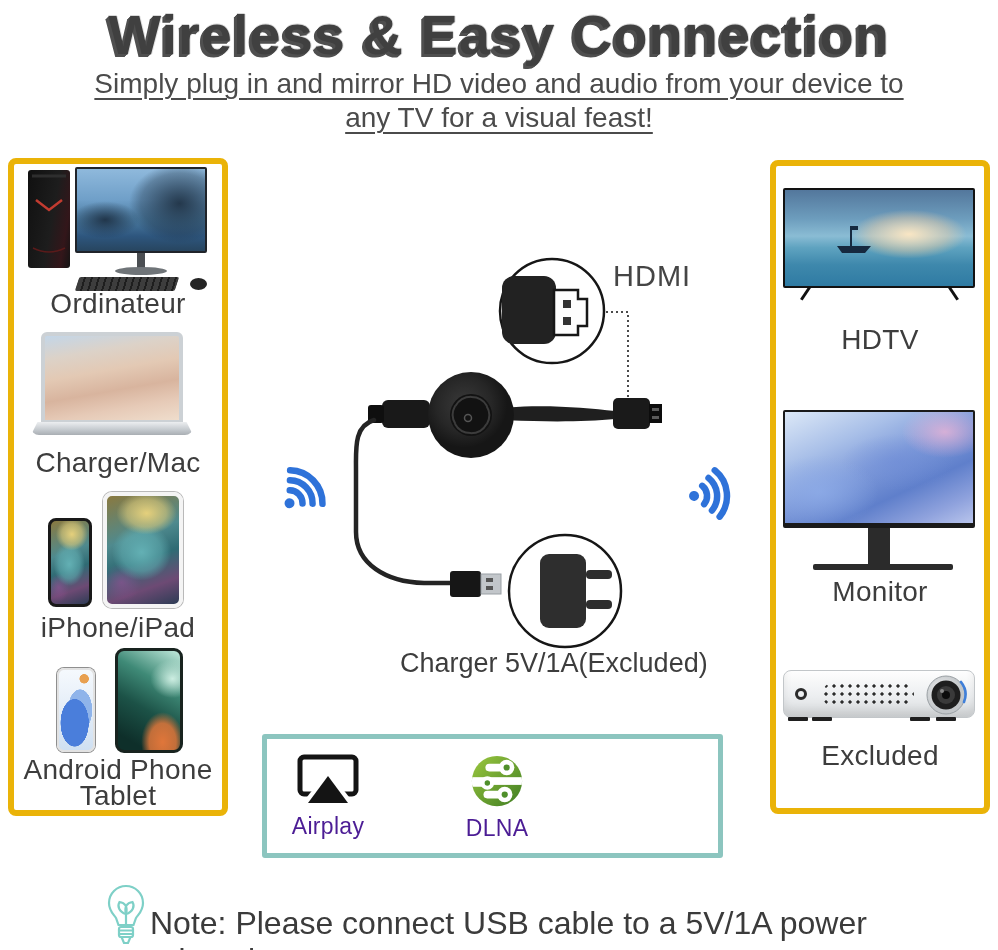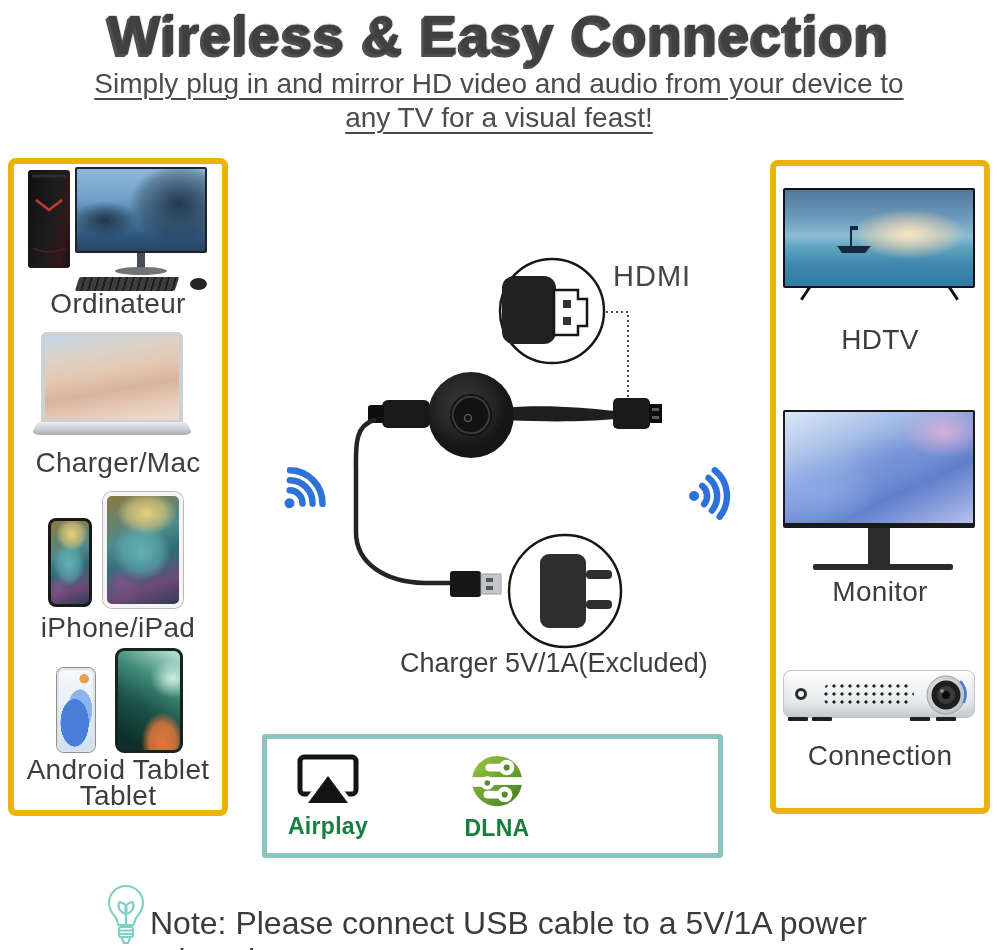--- a/index.html
+++ b/index.html
@@ -105,21 +105,21 @@
   .center-svg { position:absolute; left:330px; top:250px; overflow:visible; }
   .hdmi-label { position:absolute; left:613px; top:260px; font-size:29px; color:#454545; letter-spacing:1px; }
   .charger-label { position:absolute; left:400px; top:648px; width:410px; text-align:left; font-size:27px; color:#3d3d3d; }
   .wifi { position:absolute; overflow:visible; }
   .wifi-left  { left:266px; top:452px; }
   .wifi-right { left:673px; top:450px; }
   
   .proto-box { position:absolute; left:262px; top:734px; width:461px; height:124px;
     border:5px solid #8cc5bf; background:#fff; border-radius:3px; }
   .proto { position:absolute; width:120px; text-align:center; top:15px; }
-  .proto .plabel { font-size:23px; font-weight:700; color:#15803d; margin-top:1px; letter-spacing:.3px;text-align:center; }
+  .proto .plabel { font-size:23px; font-weight:400; color:#4c1d95; margin-top:1px; letter-spacing:.3px;text-align:center; }
   .proto-airplay { left:1px; }
   .proto-dlna { left:170px; }
   .proto-miracast { left:343px; }
   
   .bulb { position:absolute; left:104px; top:884px; overflow:visible; }
   .note-text { position:absolute; left:150px; top:905px; width:740px; font-size:32px; color:#3b3b3b; }
 </style>
 </head>
 <body>
 
@@ -149,21 +149,21 @@
     <div class="laptop-screen"></div>
     <div class="laptop-base"></div>
     <div class="dev-label" style="top:285px">Charger/Mac</div>
 
     <div class="iphone art-fantasy"></div>
     <div class="ipad art-fantasy"></div>
     <div class="dev-label" style="top:450px">iPhone/iPad</div>
 
     <div class="aphone"></div>
     <div class="atab"></div>
-    <div class="dev-label" style="top:592px">Android Tablet</div>
+    <div class="dev-label" style="top:592px">Android Phone</div>
     <div class="dev-label" style="top:618px">Tablet</div>
   </div>
 
   <div class="panel panel-right">
     <div class="tv">
       <svg width="188" height="96" viewBox="0 0 188 96">
         <path d="M52 56 h34 l-6 7 h-23 z" fill="#16293f"></path>
         <rect x="65" y="36" width="2" height="20" fill="#16293f"></rect>
         <rect x="67" y="36" width="6" height="4" fill="#16293f"></rect>
       </svg>
@@ -192,21 +192,21 @@
         <circle cx="22" cy="22" r="9" fill="#3a3a3a"></circle>
         <circle cx="22" cy="22" r="4" fill="#0c0c0c"></circle>
         <circle cx="18" cy="18" r="2" fill="#8a8a8a"></circle>
         <path d="M37 9 A 20 20 0 0 1 40 29" stroke="#3f7fd9" stroke-width="2.6" fill="none" stroke-linecap="round"></path>
       </svg>
     </div>
     <div class="proj-foot pf1"></div>
     <div class="proj-foot pf2"></div>
     <div class="proj-foot pf3"></div>
     <div class="proj-foot pf4"></div>
-    <div class="dev-label" style="top:576px">Connection</div>
+    <div class="dev-label" style="top:576px">Excluded</div>
   </div>
 
   <svg class="center-svg" width="360" height="410" viewBox="0 0 360 410">
     <defs>
       <radialGradient id="puckGrad" cx="42%" cy="38%">
         <stop offset="0%" stop-color="#3a3a3a"></stop>
           <stop offset="65%" stop-color="#262626"></stop>
           <stop offset="100%" stop-color="#161616"></stop>
       </radialGradient>
     </defs>

